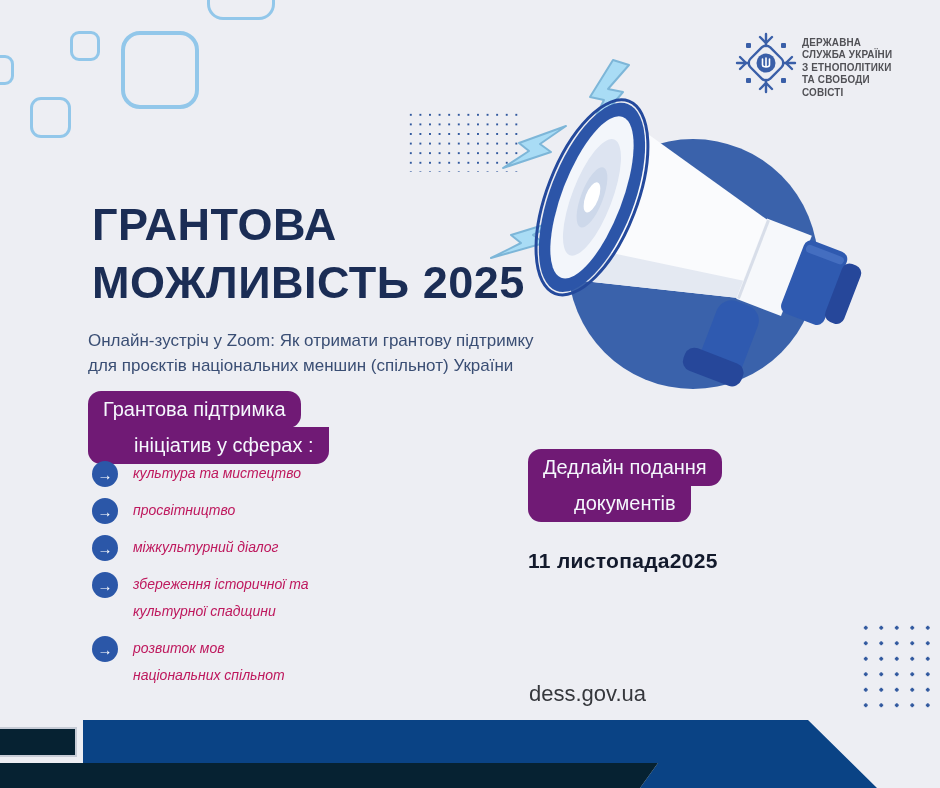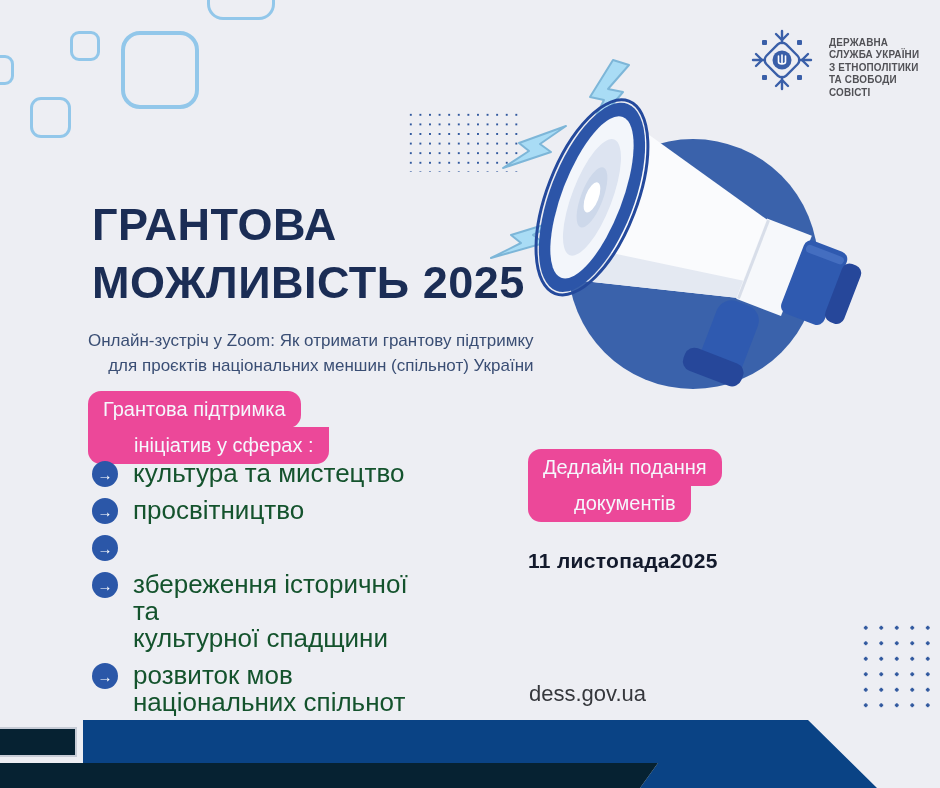--- a/index.html
+++ b/index.html
@@ -23,44 +23,44 @@
     background-image:radial-gradient(circle,#30589e 1.6px,rgba(0,0,0,0) 1.75px);
     background-size:15.5px 15.5px;}
 
   
   .big-circle{position:absolute;left:568px;top:139px;width:250px;height:250px;border-radius:50%;background:#3a62ab;}
 
   
   .art{position:absolute;left:0;top:0;width:940px;height:788px;}
 
   
-  .logo{position:absolute;left:750px;top:28px;display:flex;gap:15px;align-items:flex-start;}
+  .logo{position:absolute;left:734px;top:28px;display:flex;gap:4px;align-items:center;}
   .logo-emblem{width:64px;height:64px;flex:0 0 auto;}
   .logo-text{margin-top:8px;font-size:11px;line-height:12.4px;font-weight:700;color:#515156;
     letter-spacing:.2px;transform:scaleX(.9);transform-origin:left top;white-space:nowrap;}
 
   
   .title{position:absolute;left:88px;top:192px;margin:4px;font-size:45px;line-height:58px;
     font-weight:800;letter-spacing:.5px;color:#1b2d55;}
-  .subtitle{position:absolute;left:88px;top:328px;margin:0;font-size:17px;line-height:25px;color:#3a4e74;text-align:right;}
+  .subtitle{position:absolute;left:88px;top:328px;margin:0;font-size:17px;line-height:25px;color:#3a4e74;}
 
   
   .bubble{position:absolute;display:flex;flex-direction:column;align-items:flex-start;}
-  .bubble .ln{background:#ec4899;color:#f5f8fd;font-size:20px;line-height:24px;padding:6px 15px 7px;}
+  .bubble .ln{background:#701a75;color:#f5f8fd;font-size:20px;line-height:24px;padding:6px 15px 7px;}
   .bubble .ln1{border-radius:13px 13px 13px 0;}
   .bubble .ln2{border-radius:0 0 13px 13px;margin-top:-1px;padding-left:46px;}
   .bubble-support{left:88px;top:391px;}
   .bubble-deadline{left:528px;top:449px;}
 
   
   .areas{position:absolute;left:92px;top:460px;width:340px;list-style:none;margin:0;padding:0;}
   .areas li{display:flex;align-items:flex-start;gap:15px;margin-bottom:10px;}
   .bullet{flex:0 0 auto;width:26px;height:26px;margin-top:1px;border-radius:50%;background:#2b57a8;
     color:#fff;display:flex;align-items:center;justify-content:center;font-size:15px;font-weight:700;}
-  .area-text{font-size:26px;line-height:27px;color:#14532d;}
+  .area-text{font-size:14px;line-height:27px;color:#be185d;font-style:italic;}
 
   .deadline-date{position:absolute;left:528px;top:549px;font-size:21px;font-weight:800;
     letter-spacing:.3px;color:#131a2c;}
   .website{position:absolute;left:529px;top:681px;font-size:22px;color:#35373c;}
 
   
   .dark-chip{position:absolute;left:-3px;top:727px;width:76px;height:26px;background:#062232;
     border:2px solid #c7ccd6;}
 </style>
 </head>
@@ -168,20 +168,21 @@
     <li>
       <span class="bullet">→</span>
       <span class="area-text">культура та мистецтво</span>
     </li>
     <li>
       <span class="bullet">→</span>
       <span class="area-text">просвітництво</span>
     </li>
     <li>
       <span class="bullet">→</span>
+      <span class="area-text">міжкультурний діалог</span>
     </li>
     <li>
       <span class="bullet">→</span>
       <span class="area-text">
         <span>збереження історичної та</span><br>
         <span>культурної спадщини</span>
       </span>
     </li>
     <li>
       <span class="bullet">→</span>

